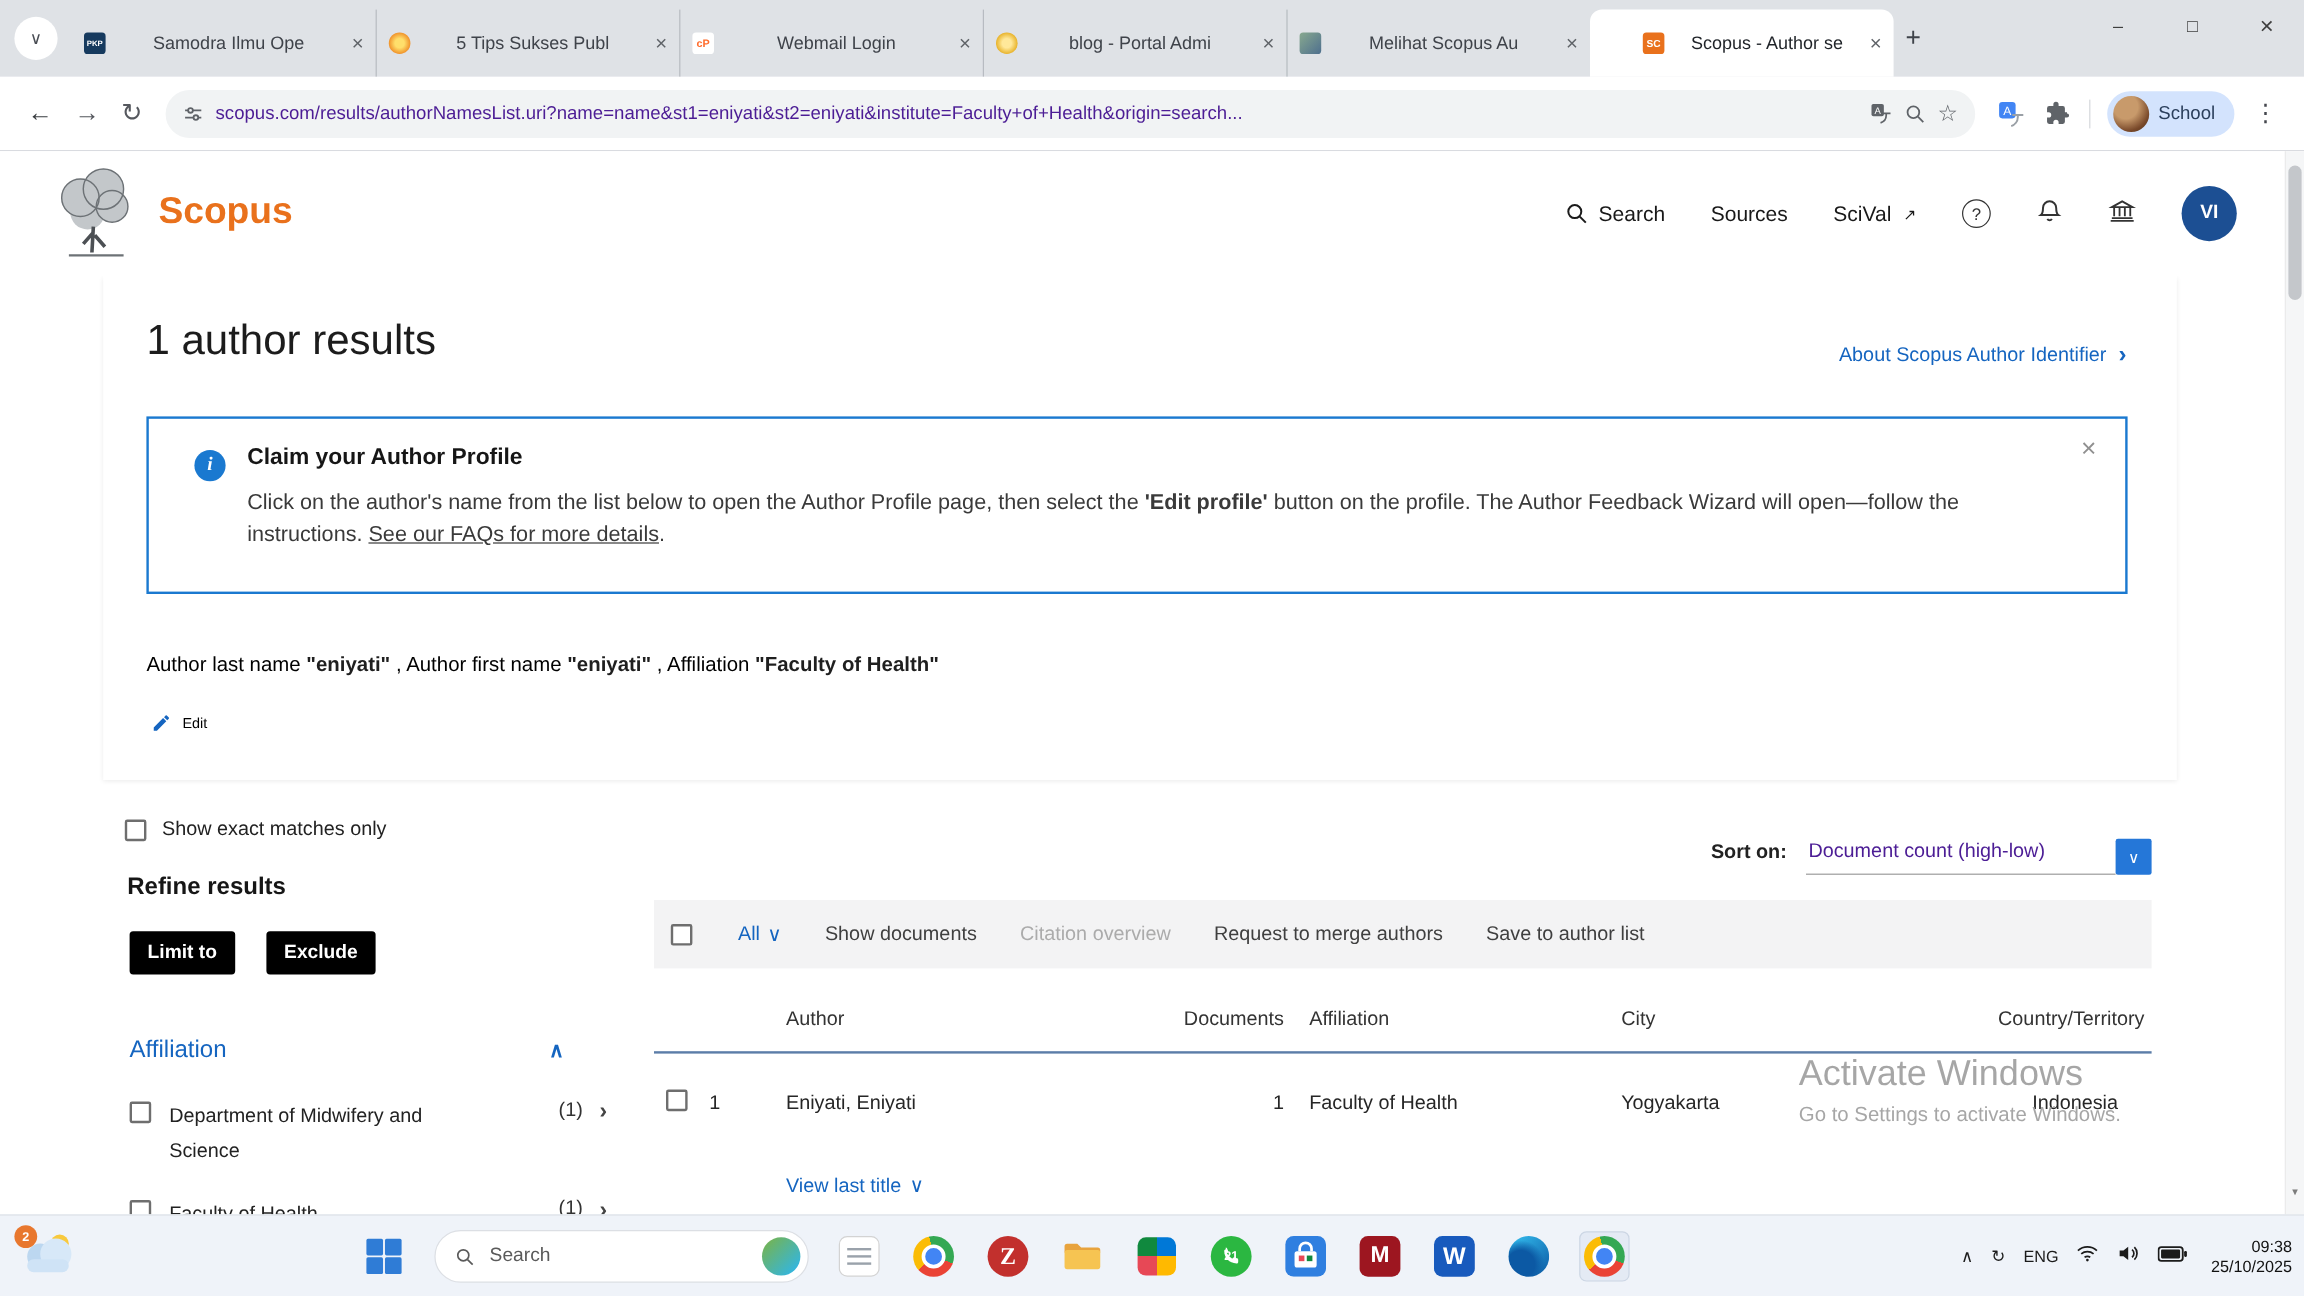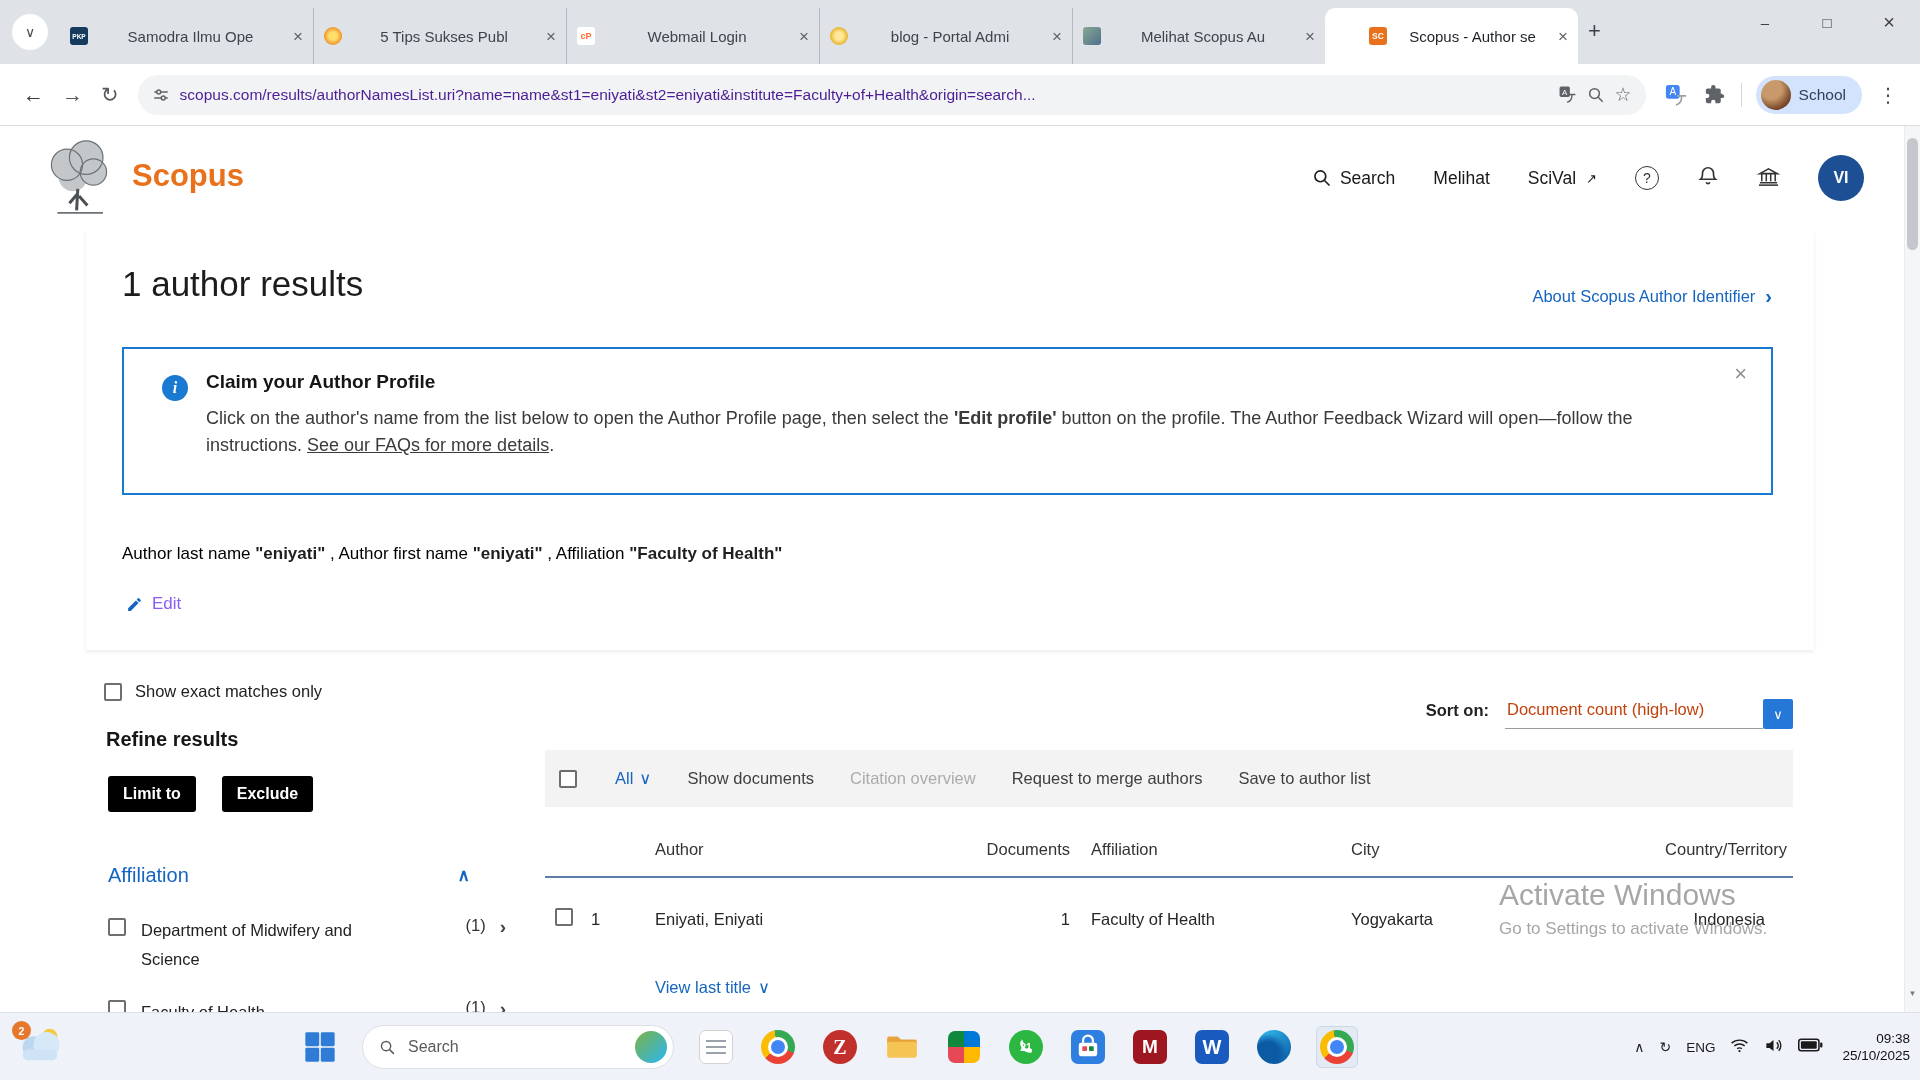--- a/index.html
+++ b/index.html
@@ -75,21 +75,21 @@
            background:#1a79d0;color:#fff;display:flex;align-items:center;justify-content:center;
            font-family:"Liberation Serif",serif;font-style:italic;font-weight:bold;font-size:16px;}
   .claim-title{position:absolute;left:82px;top:22px;font-size:19px;font-weight:bold;color:#161616;}
   .claim-body{position:absolute;left:82px;top:56px;right:60px;font-size:18px;line-height:27px;color:#3a3a3a;}
   .claim-body a{color:#3a3a3a;text-decoration:underline;}
   .claim-close{position:absolute;right:24px;top:12px;font-size:22px;color:#909090;}
   .criteria{position:absolute;left:122px;top:314px;font-size:17px;}
   .crit-label{color:#000000;}
   .crit-value{color:#1f1f1f;font-weight:bold;}
   .edit-row{position:absolute;left:126px;top:364px;display:flex;align-items:center;gap:9px;
-            color:#8b5cf6;font-size:17px;}
+            color:#000000;font-size:12px;}
   .cb{width:18px;height:18px;border:2px solid #6e6e6e;border-radius:2px;background:#fff;
       box-sizing:border-box;flex:0 0 18px;}
   .exact-row{position:absolute;left:104px;top:452px;display:flex;align-items:center;gap:13px;
              font-size:16.5px;color:#222;}
   .refine-title{position:absolute;left:106px;top:498px;font-size:20px;font-weight:bold;color:#161616;}
   .refine-btns{position:absolute;left:108px;top:546px;display:flex;gap:26px;}
   .gbtn{background:#000000;color:#fff;font-size:16px;padding:9px 15px;border-radius:3px;font-weight:bold;}
   .aff-header{position:absolute;left:108px;top:634px;width:362px;display:flex;
               justify-content:space-between;align-items:center;}
   .aff-title{color:#1565c0;font-size:20px;}
@@ -97,21 +97,21 @@
   .aff-item{position:absolute;left:108px;width:398px;display:flex;align-items:flex-start;}
   .aff-item .cb{margin-right:15px;margin-top:2px;}
   .aff-label{flex:0 0 230px;font-size:16.5px;line-height:29px;color:#222;}
   .aff-count{margin-left:auto;font-size:16.5px;color:#333;}
   .aff-arrow{margin-left:14px;font-size:19px;color:#444;font-weight:bold;line-height:22px;}
   
   .sort-row{position:absolute;left:545px;width:1248px;top:466px;display:flex;
             justify-content:flex-end;align-items:flex-end;}
   .sort-label{font-size:16.5px;font-weight:bold;color:#222;margin:0 16px 9px 0;}
   .sort-select{display:flex;align-items:flex-end;}
-  .sort-value{width:252px;border-bottom:1px solid #9c9c9c;color:#c2410c;font-size:16.5px;
+  .sort-value{width:252px;border-bottom:1px solid #9c9c9c;color:#4c1d95;font-size:16.5px;
               padding:4px 4px 9px 2px;}
   .sort-btn{width:30px;height:30px;background:#2577d8;color:#fff;display:flex;align-items:center;
             justify-content:center;font-size:13px;border-radius:2px;}
   .res-toolbar{position:absolute;left:545px;width:1248px;top:520px;height:57px;background:#f3f3f4;
                display:flex;align-items:center;gap:36px;padding:0 14px;box-sizing:border-box;
                font-size:16.5px;}
   .t-all{color:#1565c0;display:flex;gap:6px;align-items:center;margin-left:2px;}
   .t-item{color:#3f3f3f;}
   .t-item.disabled{color:#ababab;}
   .res-table{position:absolute;left:545px;width:1248px;top:596px;}
@@ -293,21 +293,21 @@
     </svg>
     <span class="brand">Scopus</span>
     <div class="snav">
       <span class="snav-item">
         <svg width="20" height="20" viewBox="0 0 24 24" fill="none" stroke="#1b1b1b" stroke-width="2">
           <circle cx="10" cy="10" r="6.5"></circle>
             <line x1="15" y1="15" x2="21" y2="21"></line>
         </svg>
         <span>Search</span>
       </span>
-      <span class="snav-item">Melihat</span>
+      <span class="snav-item">Sources</span>
       <span class="snav-item">
         <span>SciVal</span>
         <span class="ext-sup">↗</span>
       </span>
       <span class="hicon">?</span>
       <span>
         <svg width="22" height="22" viewBox="0 0 24 24" fill="none" stroke="#333" stroke-width="1.8">
           <path d="M6 9a6 6 0 0 1 12 0c0 5 2 6.5 2 6.5H4S6 14 6 9z"></path>
             <path d="M10 19a2.2 2.2 0 0 0 4 0"></path>
         </svg>

